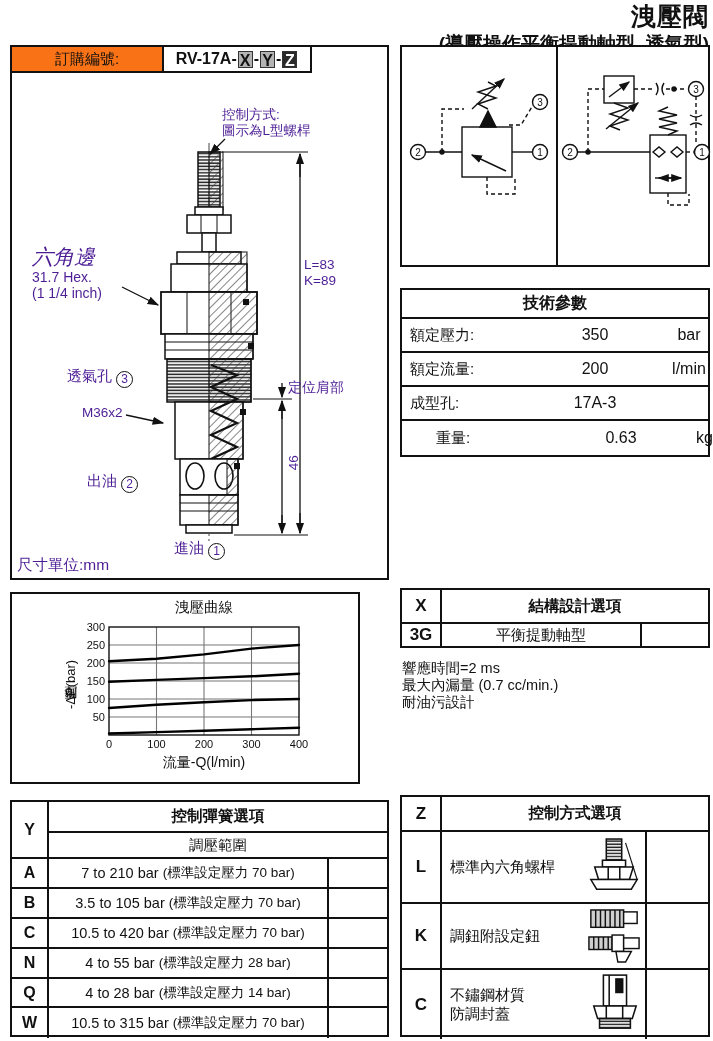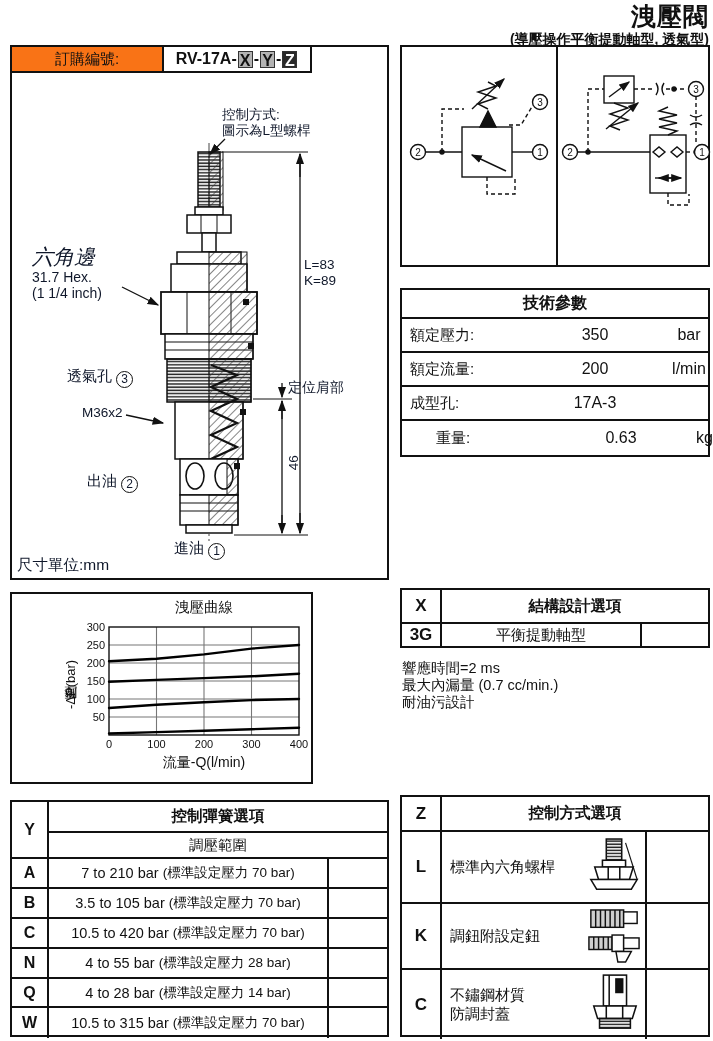--- a/index.html
+++ b/index.html
@@ -1,27 +1,27 @@
 <!DOCTYPE html>
 <html><head>
 <meta charset="utf-8">
 <style>
   * { margin:0; padding:0; box-sizing:border-box; }
   html,body { width:713px; height:1041px; background:#fff; overflow:hidden;
     font-family:"Liberation Sans","DejaVu Sans",sans-serif; color:#111; }
   .page { position:relative; width:713px; height:1041px; background:#fff; }
   .box { position:absolute; border:2px solid #111; background:#fff; }
-  .lbl { position:absolute; white-space:nowrap; color:#0f172a; line-height:1.15; }
+  .lbl { position:absolute; white-space:nowrap; color:#4c1d95; line-height:1.15; }
   .num-circle { display:inline-block; width:17px; height:17px; border:1.6px solid #111;
     border-radius:50%; text-align:center; line-height:14px; font-size:12px; font-weight:normal;
     vertical-align:-2px; background:#fff; }
   
   .doc-title { position:absolute; top:0; right:4px; text-align:right; }
   .doc-title .t1 { font-size:25px; font-weight:bold; letter-spacing:1px; }
-  .doc-title .t2 { font-size:14px; font-weight:bold; margin-top:-2px; }
+  .doc-title .t2 { font-size:19px; font-weight:bold; margin-top:-2px; }
   
   .order-label { position:absolute; left:0; top:0; width:152px; height:26px;
     border-right:2px solid #111; border-bottom:2px solid #111;
     display:flex; align-items:center; justify-content:center; font-size:15px; background:#f97316; }
   .order-code { position:absolute; left:152px; top:0; width:148px; height:26px;
     border-right:2px solid #111; border-bottom:2px solid #111;
     display:flex; align-items:center; justify-content:center; font-size:16px; font-weight:bold; background:#fff; }
   .code-box { display:inline-block; min-width:15px; height:17px; line-height:17px; padding:0 1px;
     text-align:center; background:#b3b3b3; border:1px solid #333; margin:0 1px; }
   .code-box.dark { background:#2a2a2a; color:#fff; }
@@ -38,21 +38,21 @@
   
   .xtable { left:400px; top:588px; width:310px; }
   .xtable .r1 { height:34px; display:grid; grid-template-columns:40px 1fr; border-bottom:2px solid #111; }
   .xtable .r2 { height:22px; display:grid; grid-template-columns:40px 200px 1fr; }
   .cell { display:flex; align-items:center; justify-content:center; }
   .bdr { border-right:2px solid #111; }
   .code-cell { font-weight:bold; font-size:17px; }
   .title-cell { font-weight:bold; font-size:15.5px; }
   .notes { position:absolute; left:402px; top:660px; font-size:14.5px; line-height:17px; }
   
-  .chartbox { left:10px; top:592px; width:303px; height:192px; }
+  .chartbox { left:10px; top:592px; width:350px; height:192px; }
   .chartbox .ct { position:absolute; left:97px; top:4px; width:190px; text-align:center; font-size:14.5px; }
   .chartbox .cx { position:absolute; left:97px; top:160px; width:190px; text-align:center; font-size:14px; }
   .chartbox .cy { position:absolute; left:50px; top:36px; height:108px; width:18px;
     writing-mode:vertical-rl; transform:rotate(180deg); text-align:center; font-size:13px; }
   
   .ytable { left:10px; top:800px; width:379px; display:grid;
     grid-template-columns:37px 280px 1fr;
     grid-template-rows:31px 26px repeat(6,29.9px); }
   .ytable > div { border-right:2px solid #111; border-bottom:2px solid #111;
     display:flex; align-items:center; justify-content:center; }

